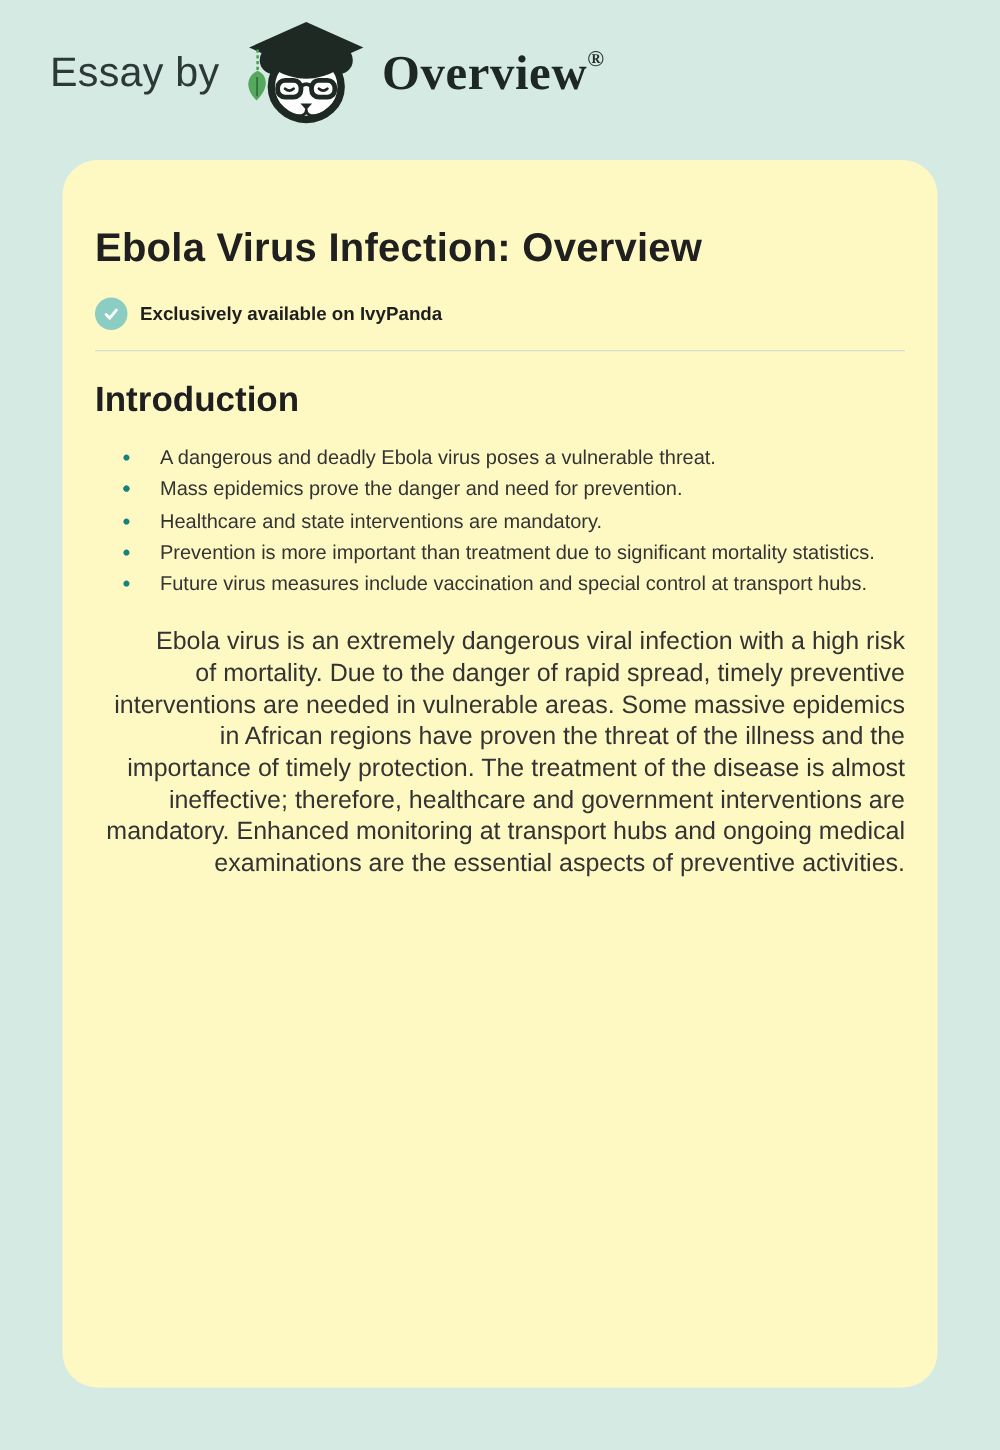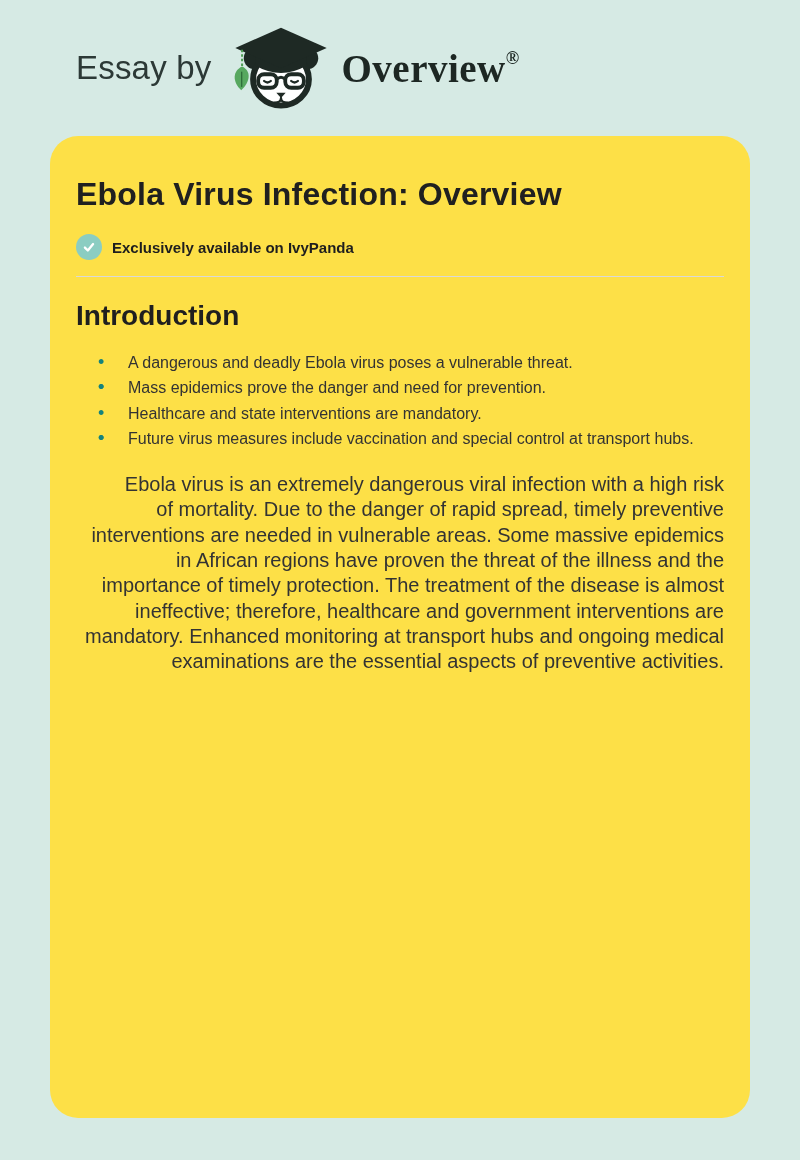--- a/index.html
+++ b/index.html
@@ -7,24 +7,24 @@
   body {
     height: 1160px;
     background: #d6eae4;
     font-family: "Liberation Sans", sans-serif;
     color: #333;
     overflow: hidden;
   }
 
   
   .site-header {
-    height: 136px;
+    height: 116px;
     display: flex;
     align-items: center;
-    padding-left: 76px;
+    padding-left: 40px;
   }
   .essay-by {
     font-size: 33px;
     color: #2c3936;
     letter-spacing: 0.2px;
   }
   .logo-wrap {
     width: 102px;
     height: 88px;
     margin: 4px 10px 0 18px;
@@ -43,24 +43,24 @@
     font-weight: bold;
     font-size: 18px;
     color: #1d2723;
     vertical-align: 18px;
   }
 
   
   .card {
     width: 700px;
     height: 982px;
-    margin: 0 auto;
-    background: #fde047;
+    margin: 12px auto;
+    background: #fef9c3;
     border-radius: 28px;
-    padding: 40px 26px;
+    padding: 52px 26px;
   }
   .essay-title {
     font-size: 32px;
     font-weight: bold;
     color: #202020;
     letter-spacing: 0.2px;
   }
 
   .badge-row {
     margin-top: 21px;
@@ -179,18 +179,18 @@
 
   <hr class="divider">
 
   <h2 class="section-heading">Introduction</h2>
 
   <ul class="summary-list">
     <li><span class="bullet">•</span><span>A dangerous and deadly Ebola virus poses a vulnerable threat.</span></li>
     <li><span class="bullet">•</span></li>
     <li><span class="bullet">•</span><span>Mass epidemics prove the danger and need for prevention.</span></li>
     <li><span class="bullet">•</span><span>Healthcare and state interventions are mandatory.</span></li>
-    <li><span class="bullet">•</span></li>
+    <li><span class="bullet">•</span><span>Prevention is more important than treatment due to significant mortality statistics.</span></li>
     <li><span class="bullet">•</span><span>Future virus measures include vaccination and special control at transport hubs.</span></li>
   </ul>
 
   <p class="intro-paragraph">Ebola virus is an extremely dangerous viral infection with a high risk of mortality. Due to the danger of rapid spread, timely preventive interventions are needed in vulnerable areas. Some massive epidemics in African regions have proven the threat of the illness and the importance of timely protection. The treatment of the disease is almost ineffective; therefore, healthcare and government interventions are mandatory. Enhanced monitoring at transport hubs and ongoing medical examinations are the essential aspects of preventive activities.</p>
 </main>
 
 </body></html>

